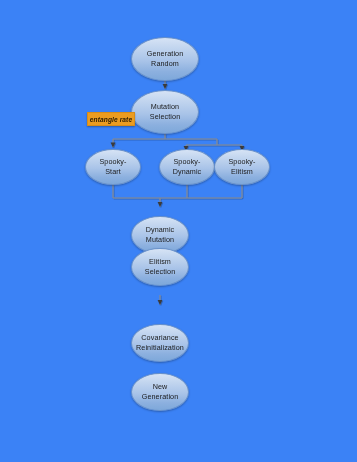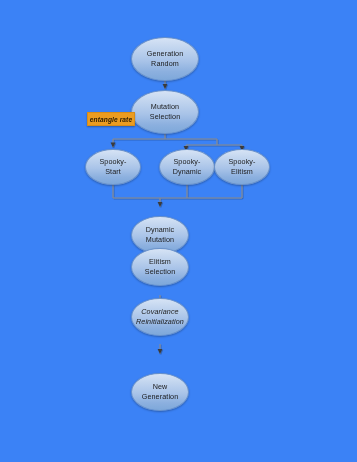--- a/index.html
+++ b/index.html
@@ -145,21 +145,21 @@
       <span>Dynamic</span><br><span>Mutation</span>
     </span>
   </div>
 
   <div class="node" style="left:131px; top:248px; width:58px; height:38px;">
     <span class="node-label">
       <span>Elitism</span><br><span>Selection</span>
     </span>
   </div>
 
-  <div class="node" style="left:131px; top:298px; width:58px; height:38px;font-style:italic;">
+  <div class="node" style="left:131px; top:324px; width:58px; height:38px;">
     <span class="node-label">
       <span>Covariance</span><br><span>Reinitialization</span>
     </span>
   </div>
 
   <div class="node" style="left:131px; top:373px; width:58px; height:38px;">
     <span class="node-label">
       <span>New Generation</span>
     </span>
   </div>

